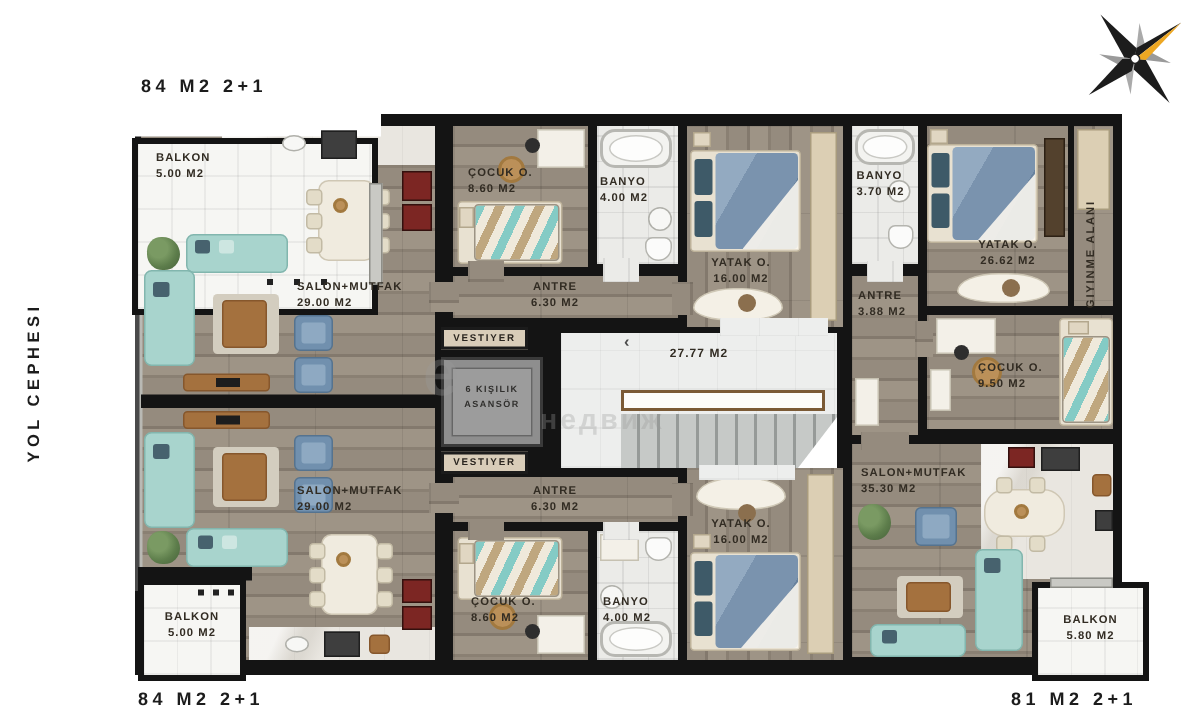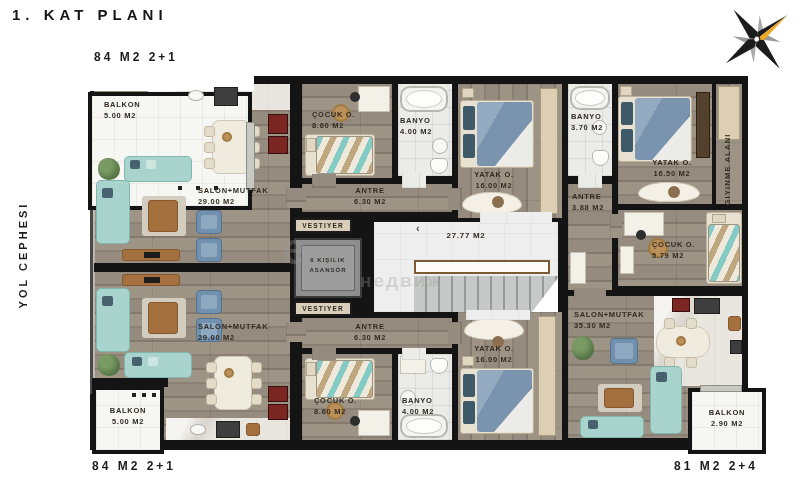--- a/index.html
+++ b/index.html
@@ -79,24 +79,23 @@
   .side{position:absolute;left:-56px;top:248px;width:160px;height:14px;text-align:center;
         transform:rotate(-90deg);font-size:11px;font-weight:600;letter-spacing:3px;color:#1c1c1c;z-index:7}
   .vert{transform:rotate(-90deg);transform-origin:center;text-align:center;letter-spacing:1.2px}
   .arrow{position:absolute;z-index:5;font-size:11px;color:#4c4c4c;font-weight:700}
 </style>
 </head>
 <body>
 
 <div class="stage">
 
-  <div class="title">1. KAT PLANI</div>
   <div class="apt" style="left:94px;top:50px">84 M2 2+1</div>
   <div class="apt" style="left:92px;top:459px">84 M2 2+1</div>
-  <div class="apt" style="left:674px;top:459px">81 M2 2+4</div>
+  <div class="apt" style="left:674px;top:459px">81 M2 2+1</div>
   <div class="side">YOL CEPHESI</div>
 
   <svg class="a" style="left:712px;top:0;width:86px;height:80px;z-index:7" viewBox="0 0 100 94">
     <g transform="rotate(-38 52 46)">
       <polygon points="52,46 60,38 72,26 64,44" fill="#aaaaaa"></polygon>
       <polygon points="52,46 60,54 72,66 64,48" fill="#9a9a9a"></polygon>
       <polygon points="52,46 44,54 32,66 40,48" fill="#aaaaaa"></polygon>
       <polygon points="52,46 44,38 32,26 40,44" fill="#9a9a9a"></polygon>
       <polygon points="52,2 58,40 52,46 46,40" fill="#1c1c1c"></polygon>
       <polygon points="52,90 58,52 52,46 46,52" fill="#1c1c1c"></polygon>
@@ -364,36 +363,36 @@
   <div class="rl" style="left:571px;top:112px">
     <div>BANYO</div>
     <div>3.70 M2</div>
     </div>
   <div class="rl" style="left:572px;top:192px">
     <div>ANTRE</div>
     <div>3.88 M2</div>
     </div>
   <div class="rl c" style="left:640px;top:158px;width:64px">
     <div>YATAK O.</div>
-    <div>16.50 M2</div>
+    <div>26.62 M2</div>
     </div>
   <div class="rl vert" style="left:680px;top:164px;width:96px">
     <div>GIYINME ALANI</div>
     </div>
   <div class="rl" style="left:652px;top:240px">
     <div>ÇOCUK O.</div>
-    <div>5.79 M2</div>
+    <div>9.50 M2</div>
     </div>
   <div class="rl" style="left:574px;top:310px">
     <div>SALON+MUTFAK</div>
     <div>35.30 M2</div>
     </div>
   <div class="rl c" style="left:694px;top:408px;width:66px">
     <div>BALKON</div>
-    <div>2.90 M2</div>
+    <div>5.80 M2</div>
     </div>
 
   <div class="rl c" style="left:396px;top:230px;width:140px;font-size:8px">
     <div>27.77 M2</div>
     </div>
 
   <div class="rl" style="left:198px;top:322px">
     <div>SALON+MUTFAK</div>
     <div>29.00 M2</div>
     </div>

